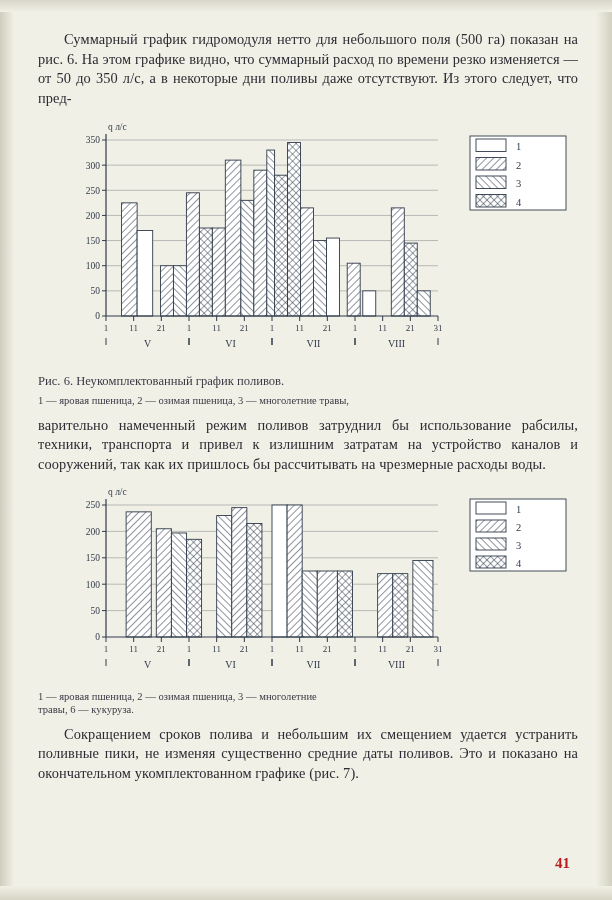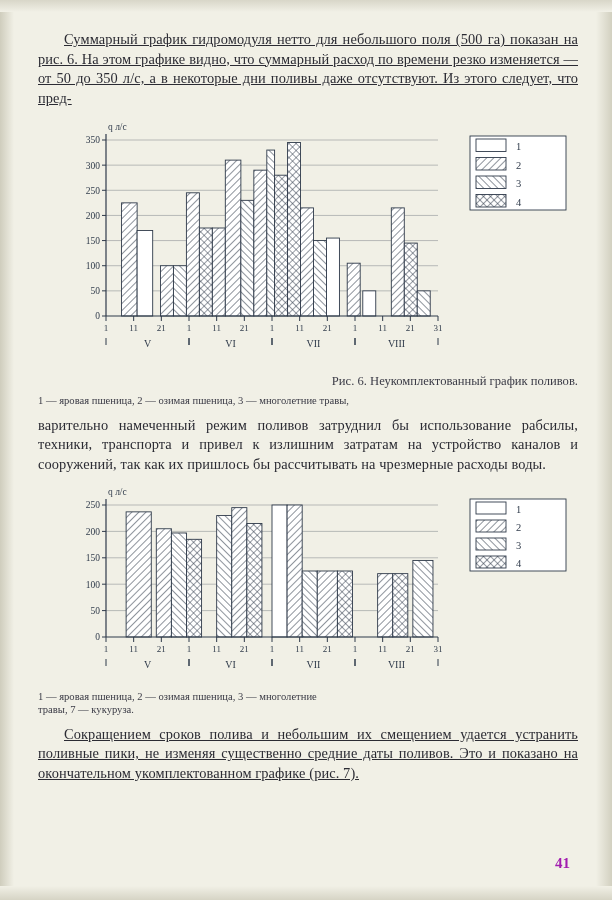--- a/index.html
+++ b/index.html
@@ -24,47 +24,47 @@
 
   .content{position:absolute;left:38px;top:30px;width:540px;}
 
   p.body{
     font-size:14.4px;
     line-height:19.6px;
     text-align:justify;
     margin:0 0 2px 0;
     letter-spacing:0.1px;
   }
-  p.body.indent{text-indent:26px;text-decoration:underline;}
+  p.body.indent{text-indent:26px;}
 
   .figwrap{position:relative;margin-top:10px;}
 
   .caption{
-    text-align:right;
+    text-align:left;
     font-size:12.6px;
     margin-top:6px;
     color:#3b3b46;
   }
   .legend-note{
     font-size:10.6px;
     line-height:13.5px;
     margin-top:5px;
     color:#3b3b46;
   }
 
   
   .chart{position:relative;}
   svg{display:block;}
 
   .pageno{
     position:absolute;
     right:42px;bottom:28px;
     font-size:15px;
     font-weight:bold;
-    color:#a21caf;
+    color:#b91c1c;
   }
   .spacer{height:8px;}
 </style>
 </head>
 <body>
 
 <div class="page">
   <div class="edge-left"></div>
   <div class="edge-right"></div>
   <div class="edge-top"></div>
@@ -295,21 +295,21 @@
             <rect x="438" y="35" width="30" height="12" fill="url(#hatch2svg7)" stroke="#2f3a4a" stroke-width="0.9"></rect>
             <text x="478" y="45.5" font-size="10.5" font-family="'Liberation Serif', serif" fill="#2f3a4a">2</text>
             <rect x="438" y="53" width="30" height="12" fill="url(#hatch3svg7)" stroke="#2f3a4a" stroke-width="0.9"></rect>
             <text x="478" y="63.5" font-size="10.5" font-family="'Liberation Serif', serif" fill="#2f3a4a">3</text>
             <rect x="438" y="71" width="30" height="12" fill="url(#hatch4svg7)" stroke="#2f3a4a" stroke-width="0.9"></rect>
             <text x="478" y="81.5" font-size="10.5" font-family="'Liberation Serif', serif" fill="#2f3a4a">4</text>
           </svg>
       </div>
       <div class="legend-note">
         <div>1 — яровая  пшеница,    2 — озимая  пшеница,    3 — многолетние</div>
-        <div>травы,  7 — кукуруза.</div>
+        <div>травы,  6 — кукуруза.</div>
       </div>
     </div>
 
     <div class="spacer"></div>
 
     <p class="body indent">Сокращением сроков полива и небольшим их смещением удается устранить поливные пики, не изменяя существенно средние даты поливов. Это и показано на окончательном укомплектованном графике (рис. 7).</p>
   </div>
 
   <div class="pageno">41</div>
 </div>

